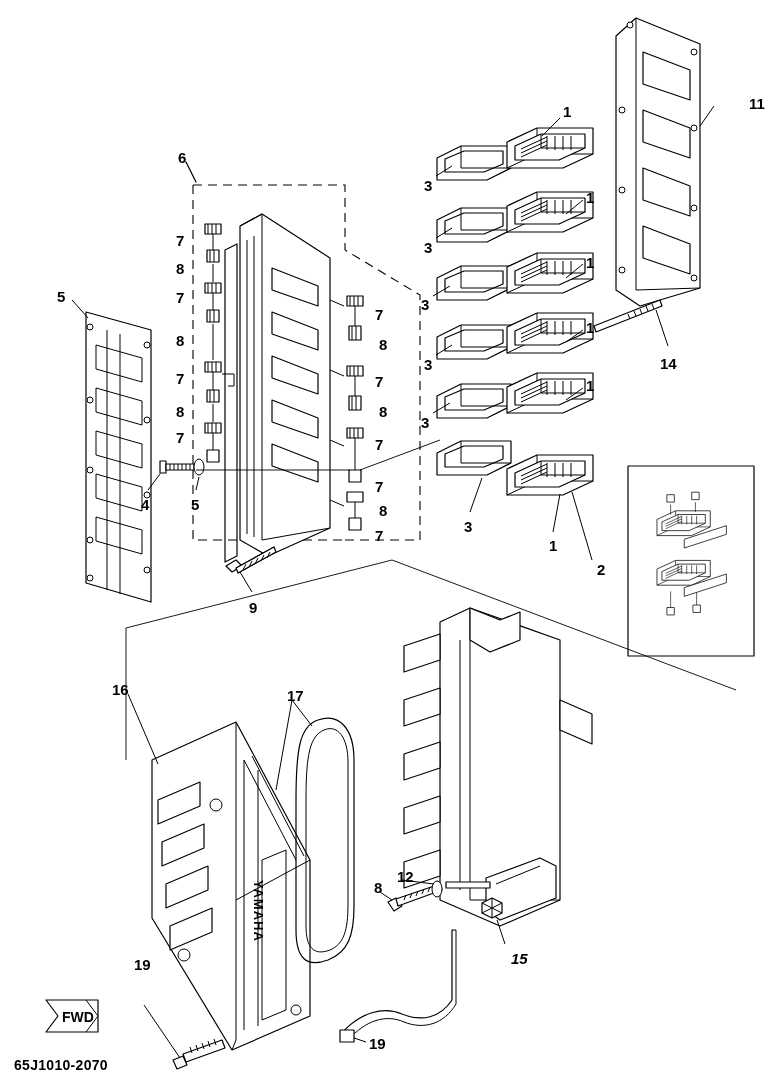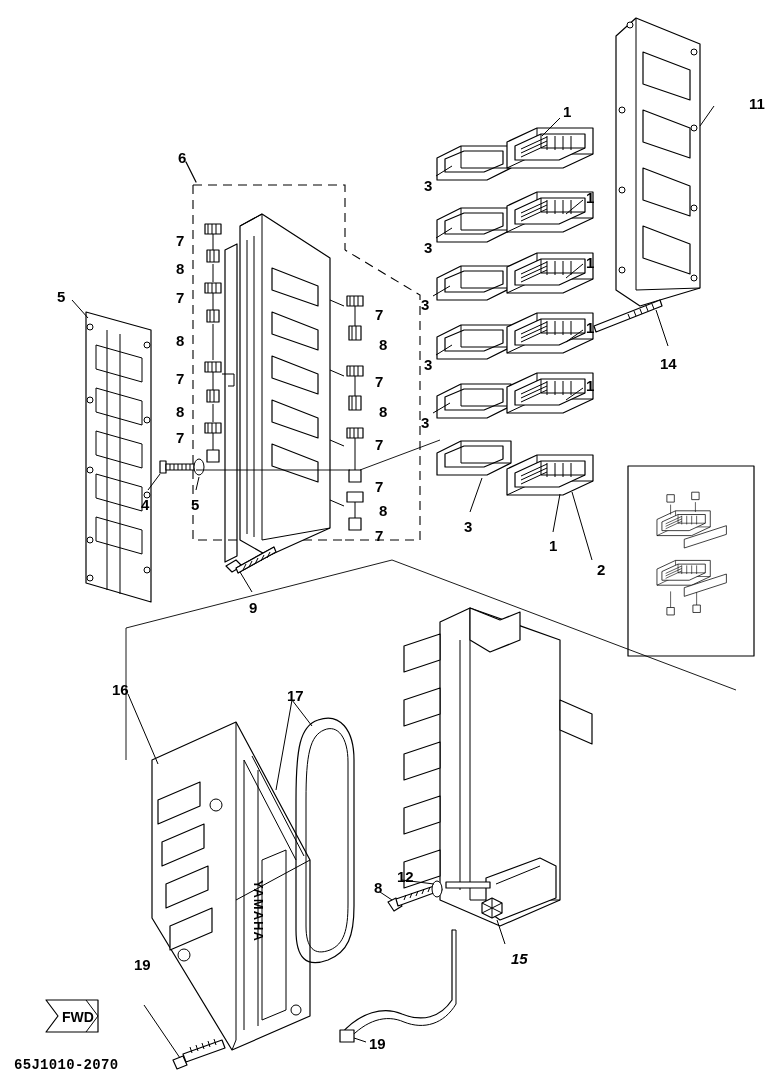--- a/index.html
+++ b/index.html
@@ -2,21 +2,21 @@
 <html><head>
 <meta charset="utf-8">
 <style>
   html,body{margin:0;padding:0;background:#ffffff;}
   body{width:774px;height:1089px;position:relative;overflow:hidden;
        font-family:"Liberation Sans", sans-serif;color:#000;}
   #canvas{position:absolute;left:0;top:0;width:774px;height:1089px;}
   .lbl{position:absolute;font-size:15px;font-weight:700;line-height:1;
        color:#000;white-space:nowrap;}
   .partno{position:absolute;left:14px;top:1057px;font-size:14px;font-weight:700;
-          letter-spacing:.3px;font-family:Liberation Mono, monospace;}
+          letter-spacing:.3px;}
   .fwd-text{position:absolute;font-size:14px;font-weight:700;}
   .yam{position:absolute;font-size:13px;font-weight:700;letter-spacing:1px;}
 </style>
 </head>
 <body>
 
 <svg id="canvas" viewBox="0 0 774 1089" xmlns="http://www.w3.org/2000/svg">
   <defs>
     <style>
       .s{fill:none;stroke:#000;stroke-width:1.2;stroke-linejoin:round;stroke-linecap:round;}

